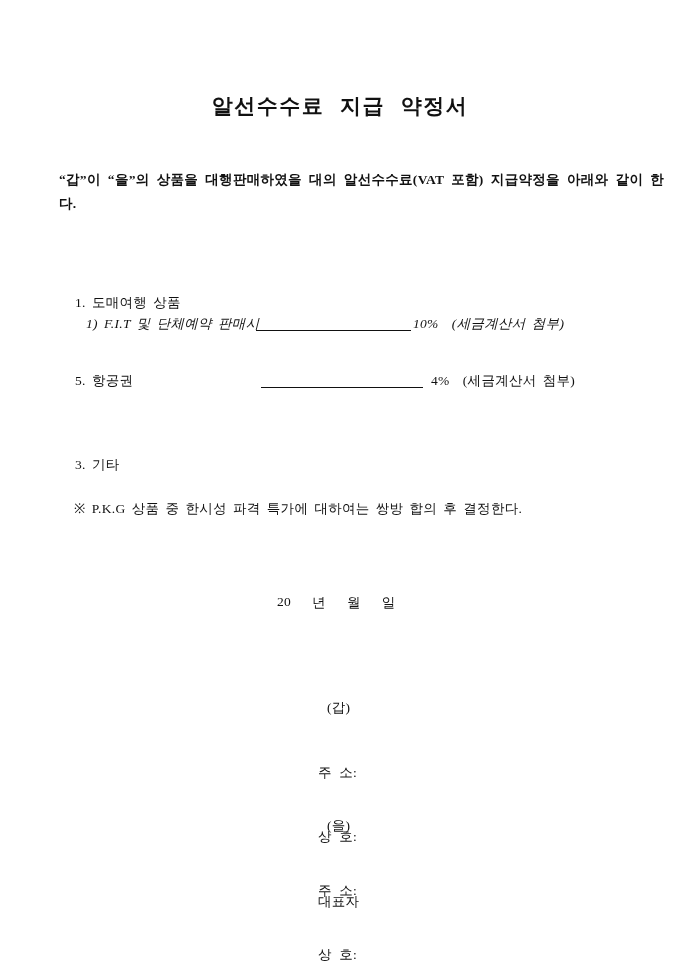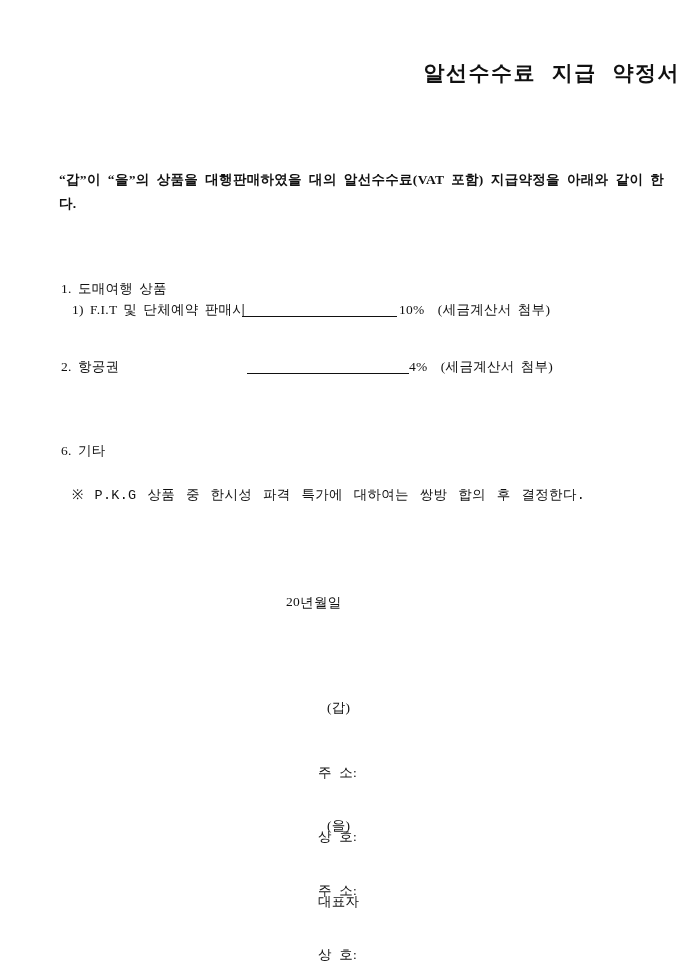--- a/index.html
+++ b/index.html
@@ -9,73 +9,73 @@
     height: 962px;
     background: #ffffff;
     color: #111111;
     font-family: "Liberation Serif", "DejaVu Serif", serif;
     font-size: 13.5px;
     letter-spacing: 0.3px;
     overflow: hidden;
   }
   .doc-title {
     position: absolute;
-    top: 59px;
+    top: 92px;
     left: 0;
     width: 100%;
     margin: 0;
-    text-align: right;
+    text-align: center;
     font-size: 21px;
     font-weight: bold;
     letter-spacing: 1.5px;
     word-spacing: 9px;
   }
   .intro-line {
     position: absolute;
     left: 59px;
     margin: 0;
     font-weight: bold;
     word-spacing: 3.5px;
   }
   .intro-1 {
     top: 171px;
     width: 564px;
     text-align: justify;
     text-align-last: justify;
     white-space: nowrap;
   }
   .intro-2 { top: 195px; }
-  .abs-line { position: absolute; margin: 4px; word-spacing: 2.5px; white-space: nowrap; }
+  .abs-line { position: absolute; margin: 18px; word-spacing: 2.5px; white-space: nowrap; }
   .sec1-heading { top: 276px; left: 57px; }
-  .sec1-row    { top: 297px; left: 68px; right: 0; }
+  .sec1-row    { top: 297px; left: 68px; right: 0; font-style: italic; }
   .sec2-row    { top: 354px; left: 57px; right: 0; }
   .sec2-sub    { top: 376px; left: 68px; }
   .sec3-heading{ top: 438px; left: 57px; }
   .sec3-line1  { top: 460px; left: 68px; }
-  .sec3-line2  { top: 481px; left: 68px; font-family: Liberation Mono, monospace; }
+  .sec3-line2  { top: 481px; left: 56px; }
   .fill-line {
     position: absolute;
     display: inline-block;
     border-bottom: 1px solid #111111;
     height: 15px;
     top: 0;
   }
   .fill-1 { left: 170px; width: 155px; }
   .fill-2 { left: 186px; width: 162px; }
   .rate-group { position: absolute; top: 0; white-space: nowrap; }
   .rate-group-1 { left: 327px; text-align: right; }
-  .rate-group-2 { left: 348px; }
+  .rate-group-2 { left: 356px; }
   .tax-note { margin-left: 7px; }
   .date-row {
     position: absolute;
     top: 594px;
     left: 277px;
     display: flex;
+    gap: 21px;
     white-space: pre;
-    margin-left: 9px;
   }
   .sig-block { position: absolute; left: 318px; line-height: 21.5px; white-space: pre; }
   .sig-1 { top: 654px; }
   .sig-2 { top: 772px; }
   .sig-party { padding-left: 9px; }
 </style>
 </head>
 <body>
 
 <div class="page">
@@ -90,29 +90,29 @@
   <div class="abs-line sec1-row">
     <span>1) F.I.T 및 단체예약 판매시</span>
     <span class="fill-line fill-1"></span>
     <span class="rate-group rate-group-1">
       <span>10%</span>
       <span class="tax-note">(세금계산서 첨부)</span>
     </span>
   </div>
 
   <div class="abs-line sec2-row">
-    <span>2. 항공권</span>
+    <span>5. 항공권</span>
     <span class="fill-line fill-2"></span>
     <span class="rate-group rate-group-2">
       <span>4%</span>
       <span class="tax-note">(세금계산서 첨부)</span>
     </span>
   </div>
 
-  <div class="abs-line sec3-heading">6. 기타</div>
+  <div class="abs-line sec3-heading">3. 기타</div>
   <div class="abs-line sec3-line2">※ P.K.G 상품 중 한시성 파격 특가에 대하여는 쌍방 합의 후 결정한다.</div>
 
   <div class="date-row">
     <span>20</span>
     <span>년</span>
     <span>월</span>
     <span>일</span>
   </div>
 
   <div class="sig-block sig-1">

